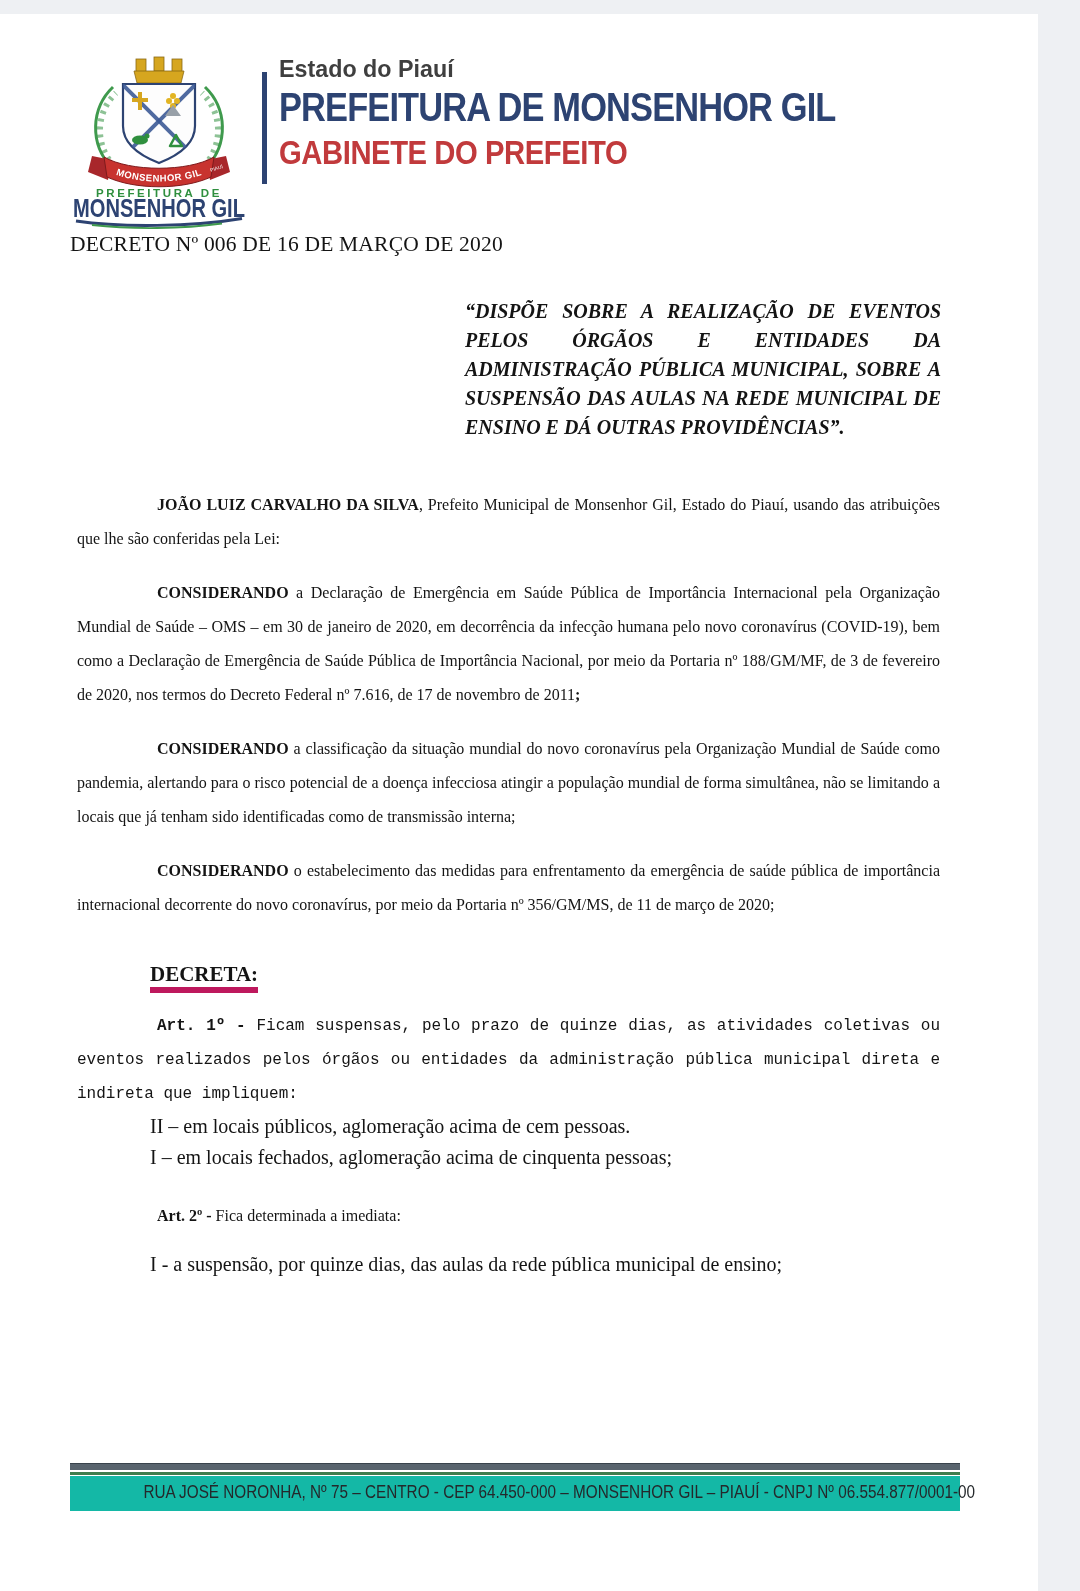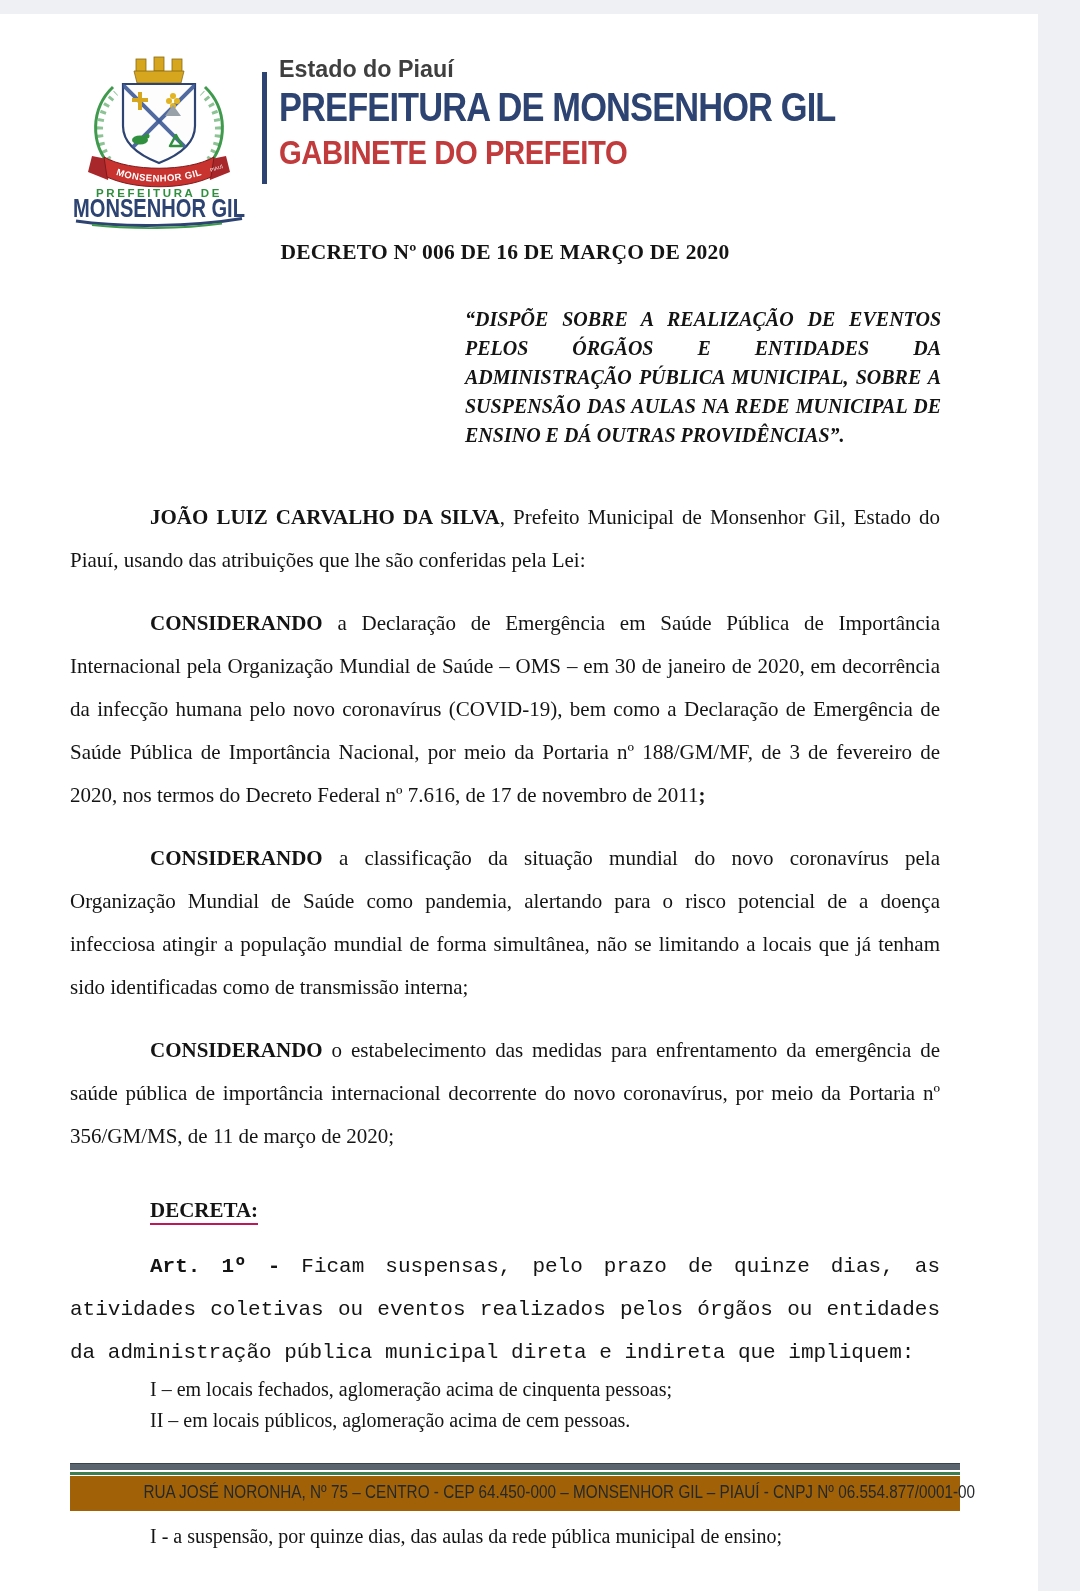--- a/index.html
+++ b/index.html
@@ -36,53 +36,52 @@
     margin-bottom:7px;
   }
   .office-line{
     font-family:"Liberation Sans", sans-serif;font-weight:bold;
     font-size:34px;color:#c13a3c;line-height:1.0;letter-spacing:-0.5px;
     transform:scaleX(0.86);transform-origin:left;white-space:nowrap;
   }
 
   
   .doc-title{
-    margin-top:8px;
-    font-weight:bold;font-size:21.5px;letter-spacing:0.2px;text-align:center;
+    font-weight:normal;font-size:21.5px;letter-spacing:0.2px;
   }
   .epigraph{
     margin:40px 0 0 395px;width:476px;
     font-size:20px;font-weight:bold;font-style:italic;
     line-height:29px;text-align:justify;
   }
   .para{
-    font-size:21px;line-height:43px;text-align:justify;
-    text-indent:80px;margin:20px 0 0 0;
+    font-size:16px;line-height:34px;text-align:justify;
+    text-indent:80px;margin:20px 0 0 7px;
   }
   .para.preamble{margin-top:46px;}
   .decreta{
     margin:40px 0 0 80px;font-size:21px;font-weight:bold;
   }
-  .decreta span{border-bottom:2px solid #be185d;padding-bottom:1px;}
+  .decreta span{border-bottom:6px solid #be185d;padding-bottom:1px;}
   .art{margin-top:22px;font-family:Liberation Mono, monospace;}
   .art2{margin-top:26px;}
   .item{
     margin-left:80px;font-size:20px;line-height:31px;text-align:left;
   }
   .item.spaced{margin-top:16px;}
 
   
   .footer{
     position:absolute;left:70px;top:1449px;width:890px;
   }
   .stripe-dark{height:6px;background:#59646e;border-top:1px solid #39434c;}
   .stripe-gap{height:2px;background:#ffffff;}
   .stripe-green{height:3px;background:#3e7d4e;}
   .footer-panel{
-    margin-top:1px;background:#a16207;
+    margin-top:1px;background:#14b8a6;
     padding:6px 0 8px 0;text-align:center;
   }
   .f-line{line-height:21px;text-align:center;}
   .f-line>span{
     display:inline-block;white-space:nowrap;
     font-family:"Liberation Sans", sans-serif;font-size:18px;color:#24282b;
     transform:scaleX(0.85);transform-origin:center;
   }
 </style>
 </head>
@@ -173,22 +172,22 @@
     <p class="para"><b>CONSIDERANDO</b><span> a Declaração de Emergência em Saúde Pública de Importância Internacional pela Organização Mundial de Saúde – OMS – em 30 de janeiro de 2020, em decorrência da infecção humana pelo novo coronavírus (COVID-19), bem como a Declaração de Emergência de Saúde Pública de Importância Nacional, por meio da Portaria nº 188/GM/MF, de 3 de fevereiro de 2020, nos termos do Decreto Federal nº 7.616, de 17 de novembro de 2011</span><b>;</b></p>
 
     <p class="para"><b>CONSIDERANDO</b><span> a classificação da situação mundial do novo coronavírus pela Organização Mundial de Saúde como pandemia, alertando para o risco potencial de a doença infecciosa atingir a população mundial de forma simultânea, não se limitando a locais que já tenham sido identificadas como de transmissão interna;</span><b></b></p>
 
     <p class="para"><b>CONSIDERANDO</b><span> o estabelecimento das medidas para enfrentamento da emergência de saúde pública de importância internacional decorrente do novo coronavírus, por meio da Portaria nº 356/GM/MS, de 11 de março de 2020;</span><b></b></p>
 
 
     <div class="decreta"><span>DECRETA:</span></div>
 
     <p class="para art"><b>Art. 1º -</b><span> Ficam suspensas, pelo prazo de quinze dias, as atividades coletivas ou eventos realizados pelos órgãos ou entidades da administração pública municipal direta e indireta que impliquem:</span></p>
+    <div class="item">II – em locais públicos, aglomeração acima de cem pessoas.</div>
     <div class="item">I – em locais fechados, aglomeração acima de cinquenta pessoas;</div>
-    <div class="item">II – em locais públicos, aglomeração acima de cem pessoas.</div>
 
     <p class="para art2"><b>Art. 2º -</b><span> Fica determinada a imediata:</span></p>
     <div class="item spaced">I - a suspensão, por quinze dias, das aulas da rede pública municipal de ensino;</div>
 
   </div>
 
   <div class="footer">
     <div class="stripe-dark"></div>
     <div class="stripe-gap"></div>
     <div class="stripe-green"></div>

